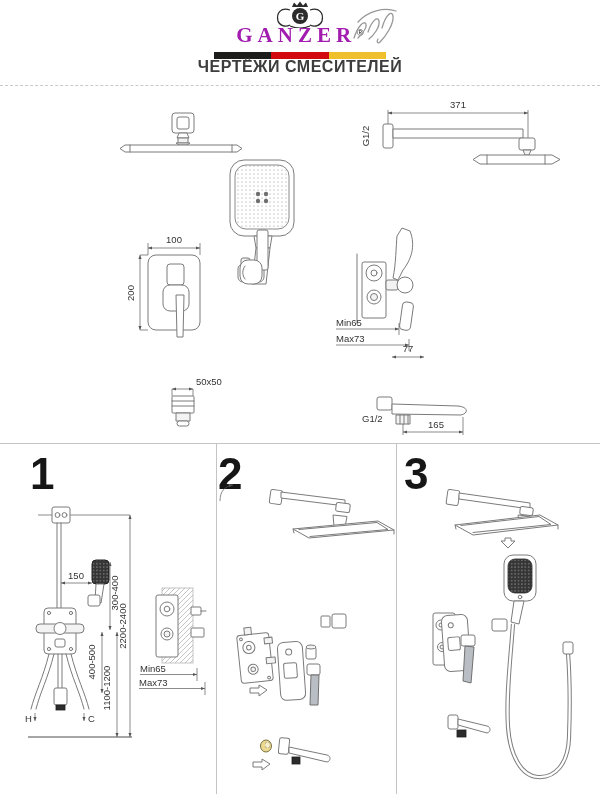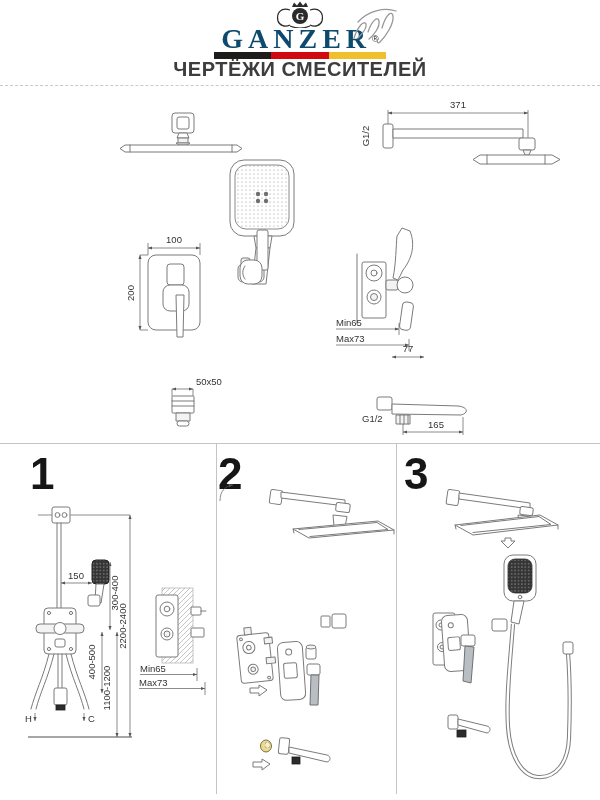--- a/index.html
+++ b/index.html
@@ -2,31 +2,31 @@
 <html><head>
 <meta charset="utf-8">
 <style>
   html,body{margin:0;padding:0;}
   body{width:600px;height:800px;background:#ffffff;position:relative;overflow:hidden;
        font-family:"Liberation Sans",sans-serif;color:#333;}
   .abs{position:absolute;}
   
   .crest{position:absolute;top:1px;left:0;width:600px;display:flex;justify-content:center;}
   .brand-line{position:absolute;top:23px;left:0;width:600px;text-align:center;}
-  .brand{font-family:"Liberation Serif",serif;font-weight:bold;font-size:28px;
-         letter-spacing:5px;color:#0c4a6e;}
+  .brand{font-family:"Liberation Serif",serif;font-weight:bold;font-size:21px;
+         letter-spacing:5px;color:#a21caf;}
   .reg{font-size:9px;vertical-align:super;color:#1e1e1e;margin-left:1px;}
   .signature{position:absolute;top:2px;left:350px;}
   .flag{position:absolute;top:52px;left:214px;width:172px;height:7px;display:flex;}
   .flag span{flex:1;height:100%;}
   .f-black{background:#1d1d1b;}
   .f-red{background:#d20a10;}
   .f-gold{background:#efc02c;}
   .title{position:absolute;top:58px;left:0;width:600px;text-align:center;margin:0;
-         font-size:20px;font-weight:bold;letter-spacing:.5px;color:#3d3d3d;}
+         font-size:16px;font-weight:bold;letter-spacing:.5px;color:#3d3d3d;}
   .dashed{position:absolute;top:85px;left:0;width:600px;border-top:1px dashed #c9c9c9;height:0;}
   
   .hline{position:absolute;top:443px;left:0;width:600px;height:1px;background:#c4c4c4;}
   .vline{position:absolute;top:444px;height:350px;width:1px;background:#c4c4c4;}
   .v1{left:216px;} .v2{left:396px;}
   .step-num{position:absolute;font-size:44px;font-weight:bold;color:#161616;line-height:1;}
   .sn1{left:30px;top:452px;} .sn2{left:218px;top:452px;} .sn3{left:404px;top:452px;}
   
   .ln{fill:none;stroke:#7b7b7b;stroke-width:1;stroke-linejoin:round;stroke-linecap:round;}
   .lnf{fill:#ffffff;stroke:#7b7b7b;stroke-width:1;stroke-linejoin:round;}

